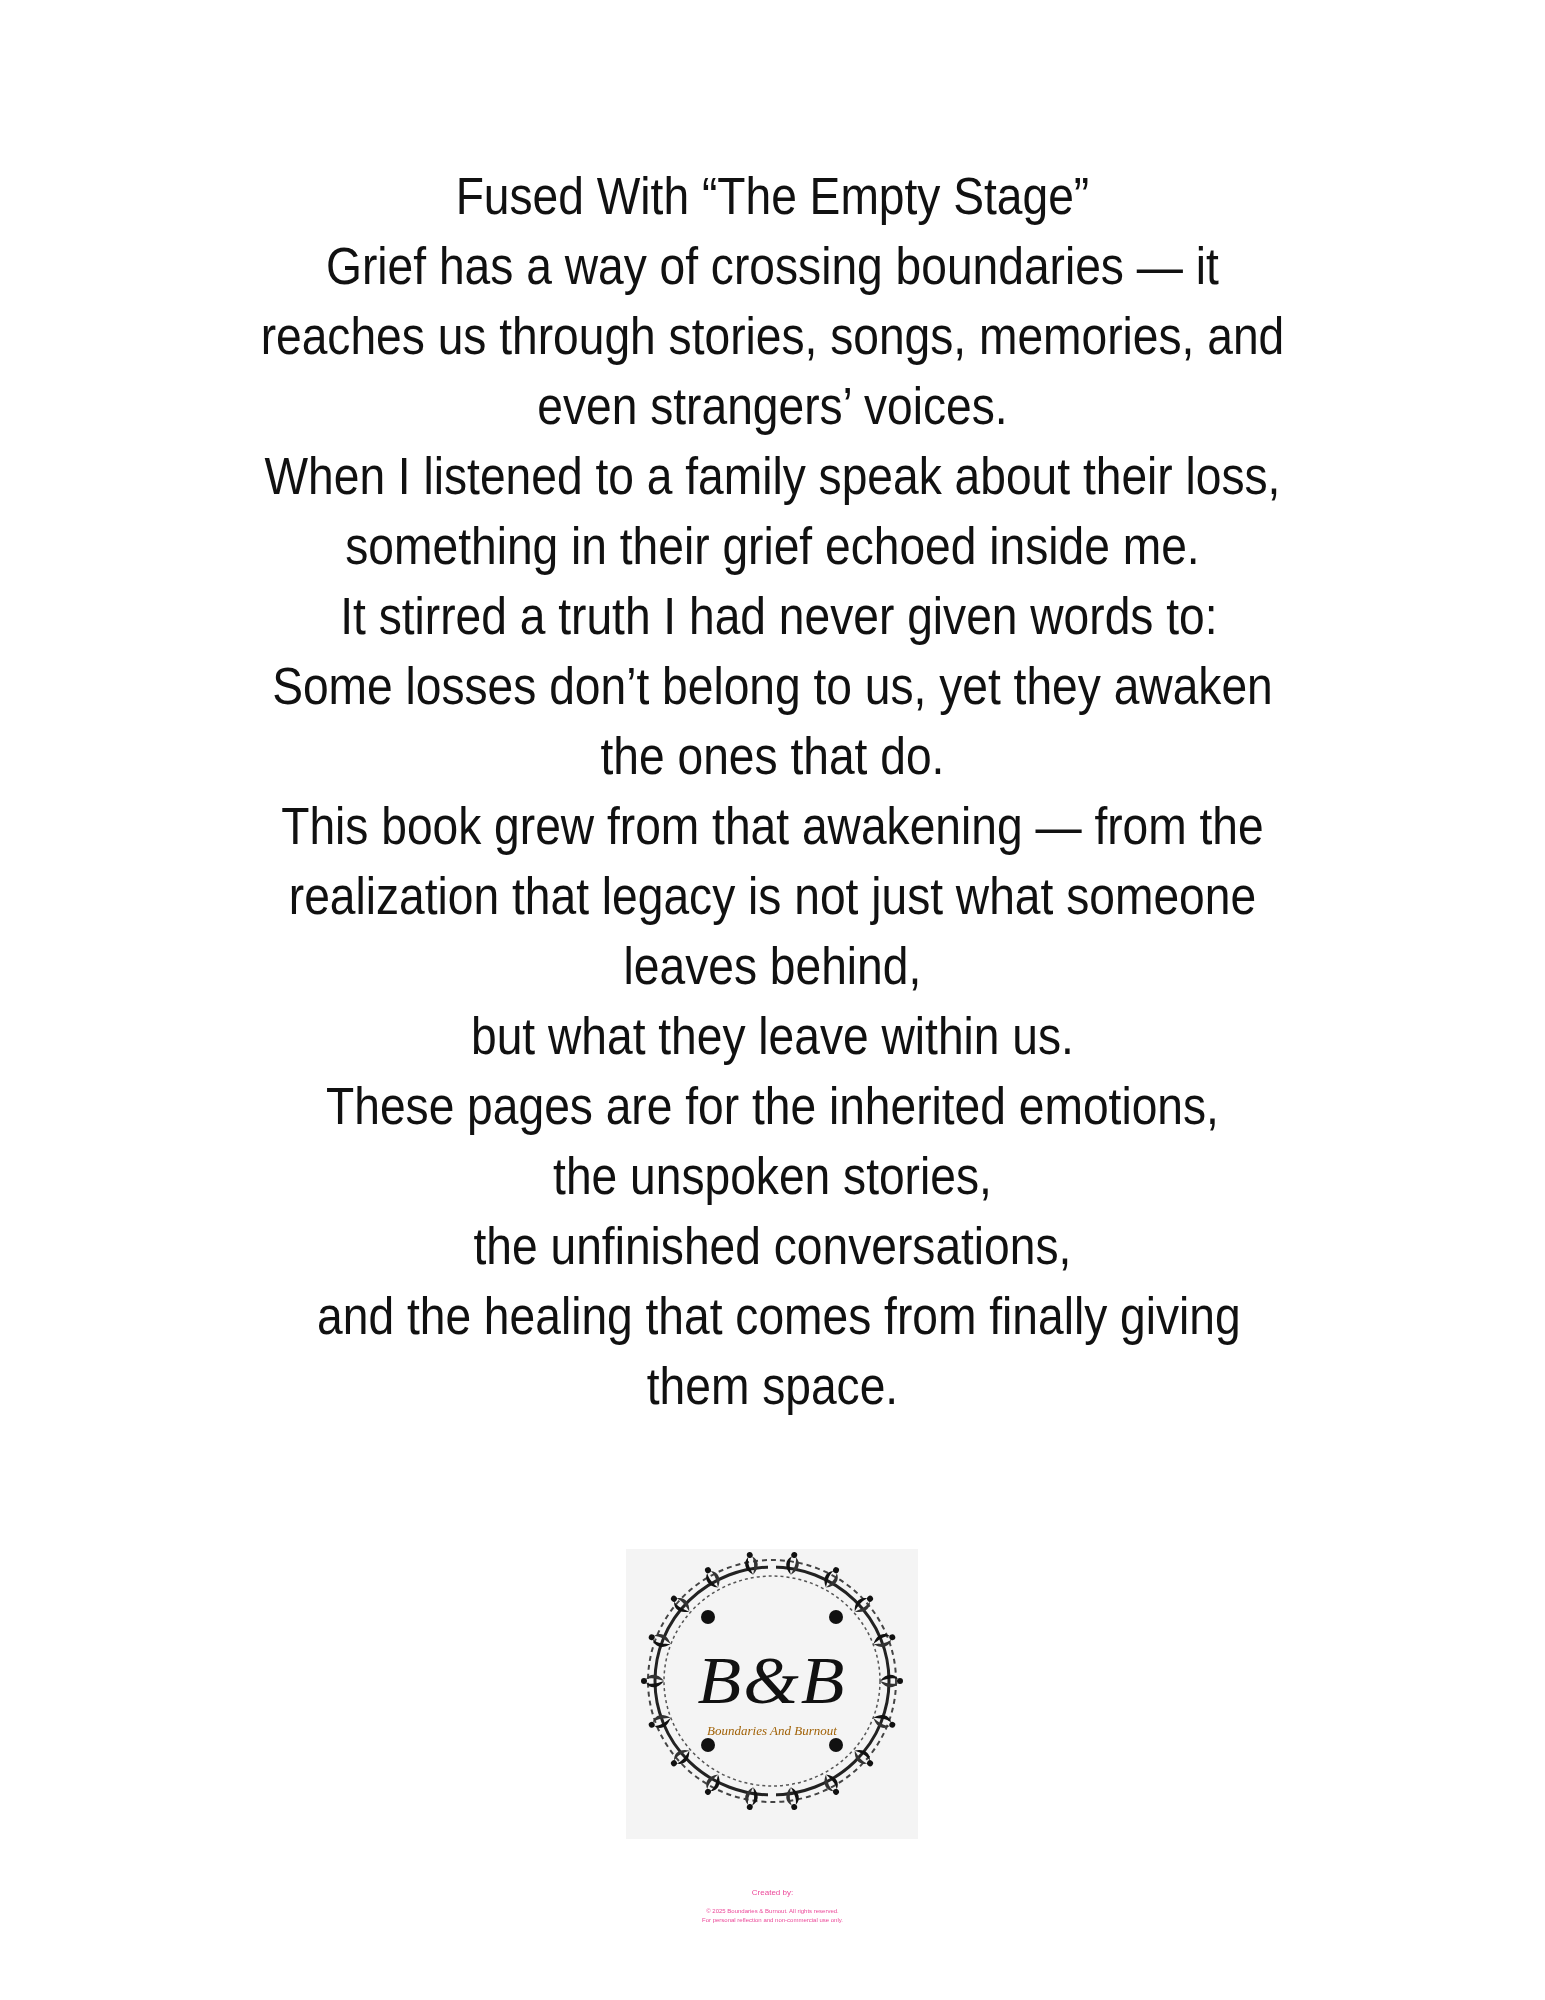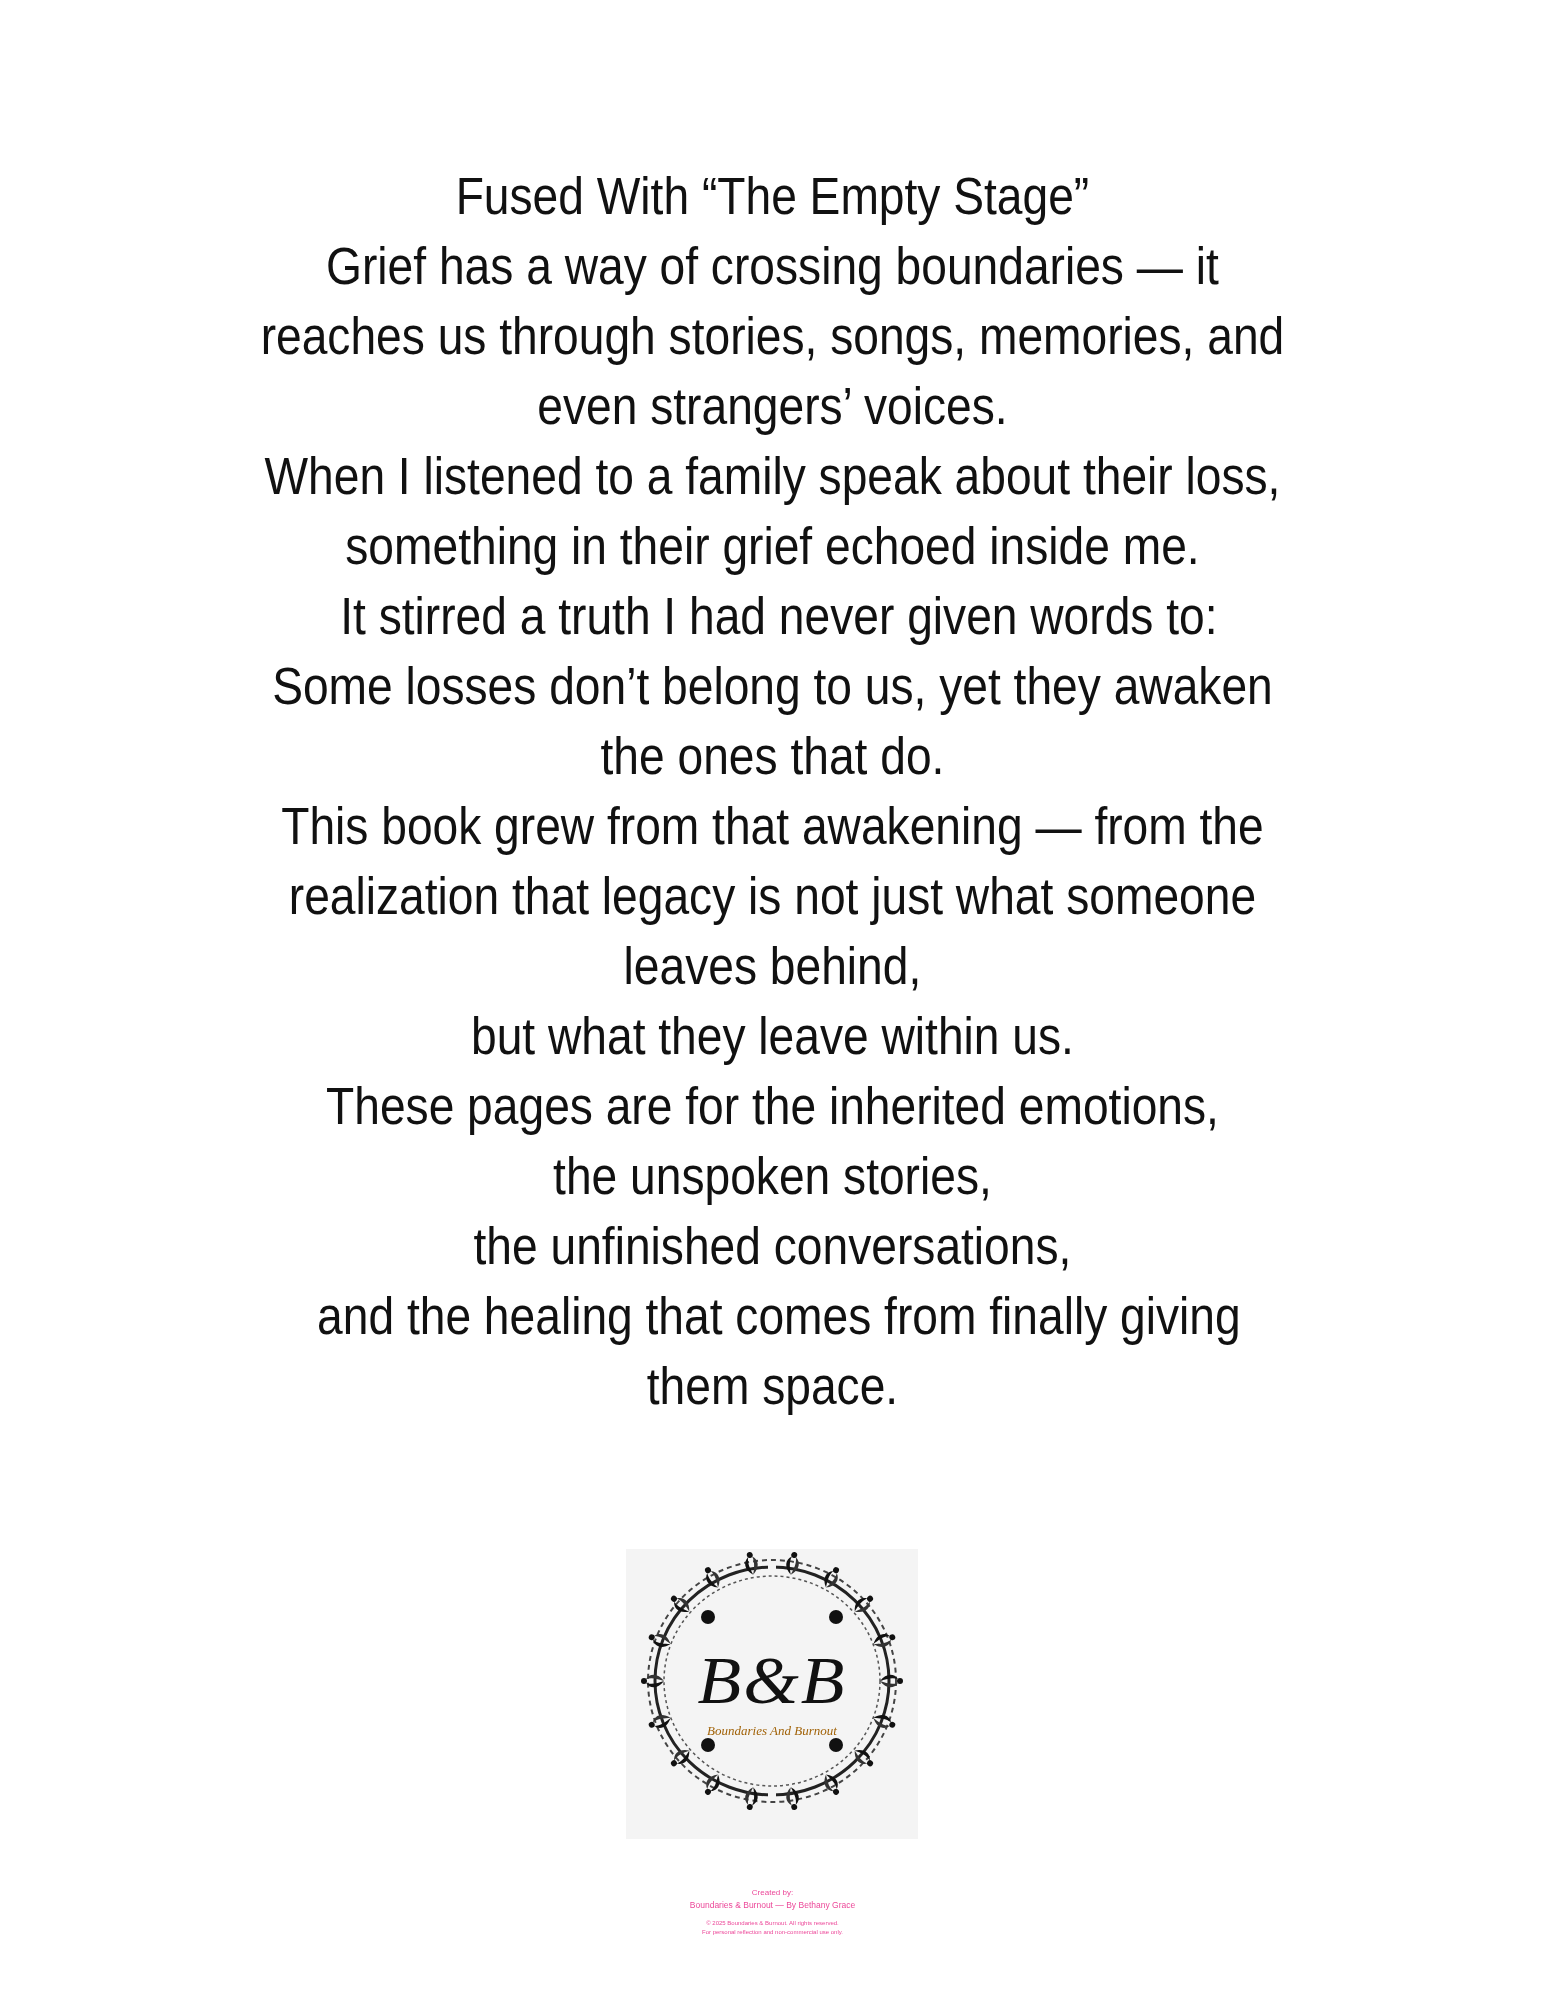--- a/index.html
+++ b/index.html
@@ -177,19 +177,18 @@
 
       <rect x="142" y="12" width="8" height="14" fill="#f4f4f4"></rect>
       <rect x="142" y="238" width="8" height="14" fill="#f4f4f4"></rect>
     </svg>
     <div class="logo-mark">B&amp;B</div>
     <div class="logo-tagline">Boundaries And Burnout</div>
   </div>
 
   <div class="footer">
     <span class="f-created">Created by:</span>
-    <span class="f-brand">Boundaries &amp; Burnout — By Bethany Grace</span>
     <span class="f-gap"></span>
     <span class="f-small">© 2025 Boundaries &amp; Burnout. All rights reserved.</span>
     <span class="f-small">For personal reflection and non-commercial use only.</span>
   </div>
 
 </div>
 
 </body></html>

